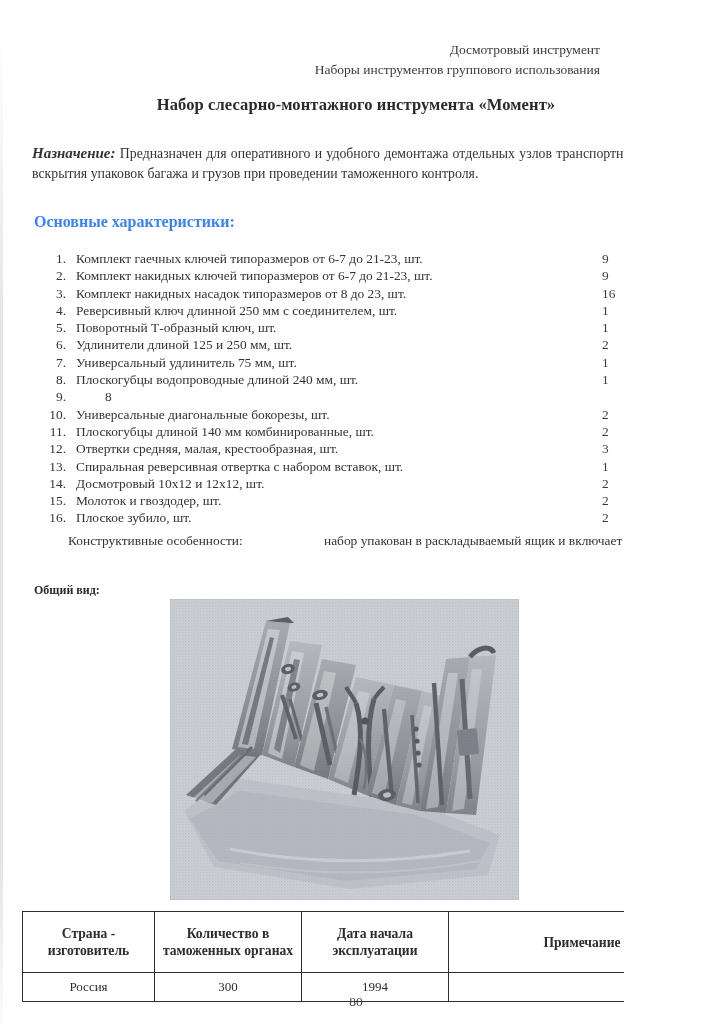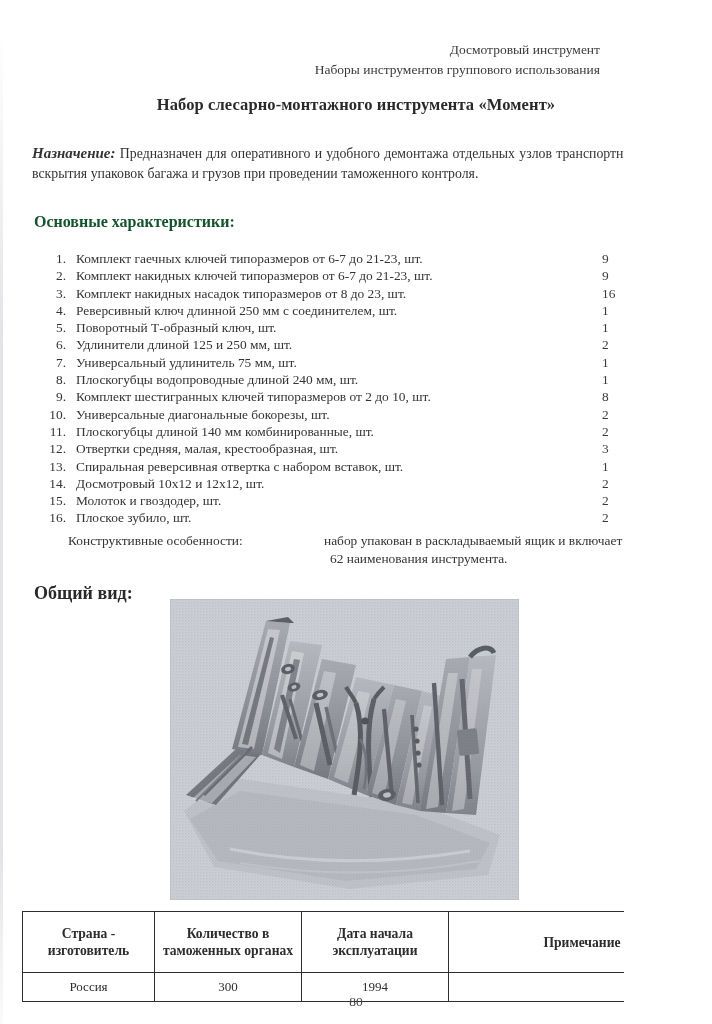--- a/index.html
+++ b/index.html
@@ -91,21 +91,21 @@
   }
   .purpose .body { }
 
   
   .section-heading {
     position: absolute;
     top: 181px;
     left: 34px;
     font-size: 16px;
     font-weight: bold;
-    color: #14532d;
+    color: #3b82f6;
   }
 
   
   .spec-list {
     position: absolute;
     top: 218px;
     left: 36px;
     width: 636px;
   }
   .spec-row {
@@ -156,21 +156,21 @@
     top: 0;
     width: 360px;
   }
   .constr-value .l2 { padding-left: 6px; display:block; }
 
   
   .genview-heading {
     position: absolute;
     top: 551px;
     left: 34px;
-    font-size: 18px;
+    font-size: 12px;
     font-weight: bold;
     color: #2a2a2a;
   }
 
   
   .photo {
     position: absolute;
     left: 170px;
     top: 567px;
     width: 349px;
@@ -283,21 +283,20 @@
         <span class="spec-text">Универсальный удлинитель 75 мм, шт.</span>
         <span class="spec-qty">1</span>
       </div>
       <div class="spec-row">
         <span class="spec-num">8.</span>
         <span class="spec-text">Плоскогубцы водопроводные длиной 240 мм, шт.</span>
         <span class="spec-qty">1</span>
       </div>
       <div class="spec-row">
         <span class="spec-num">9.</span>
-        <span class="spec-text">Комплект шестигранных ключей типоразмеров от 2 до 10, шт.</span>
         <span class="spec-qty">8</span>
       </div>
       <div class="spec-row">
         <span class="spec-num">10.</span>
         <span class="spec-text">Универсальные диагональные бокорезы, шт.</span>
         <span class="spec-qty">2</span>
       </div>
       <div class="spec-row">
         <span class="spec-num">11.</span>
         <span class="spec-text">Плоскогубцы длиной 140 мм комбинированные, шт.</span>
@@ -327,21 +326,20 @@
         <span class="spec-num">16.</span>
         <span class="spec-text">Плоское зубило, шт.</span>
         <span class="spec-qty">2</span>
       </div>
     </div>
 
   <div class="constr">
     <div class="constr-label">Конструктивные особенности:</div>
     <div class="constr-value">
       <span>набор упакован в раскладываемый ящик и включает</span>
-      <span class="l2">62 наименования инструмента.</span>
     </div>
   </div>
 
   <div class="genview-heading">Общий вид:</div>
 
   <div class="photo">
     <svg width="349" height="301" viewBox="0 0 349 301" xmlns="http://www.w3.org/2000/svg">
       <defs>
         <pattern id="halftone" width="3" height="3" patternUnits="userSpaceOnUse">
           <rect width="3" height="3" fill="#cfd2d8"></rect>

